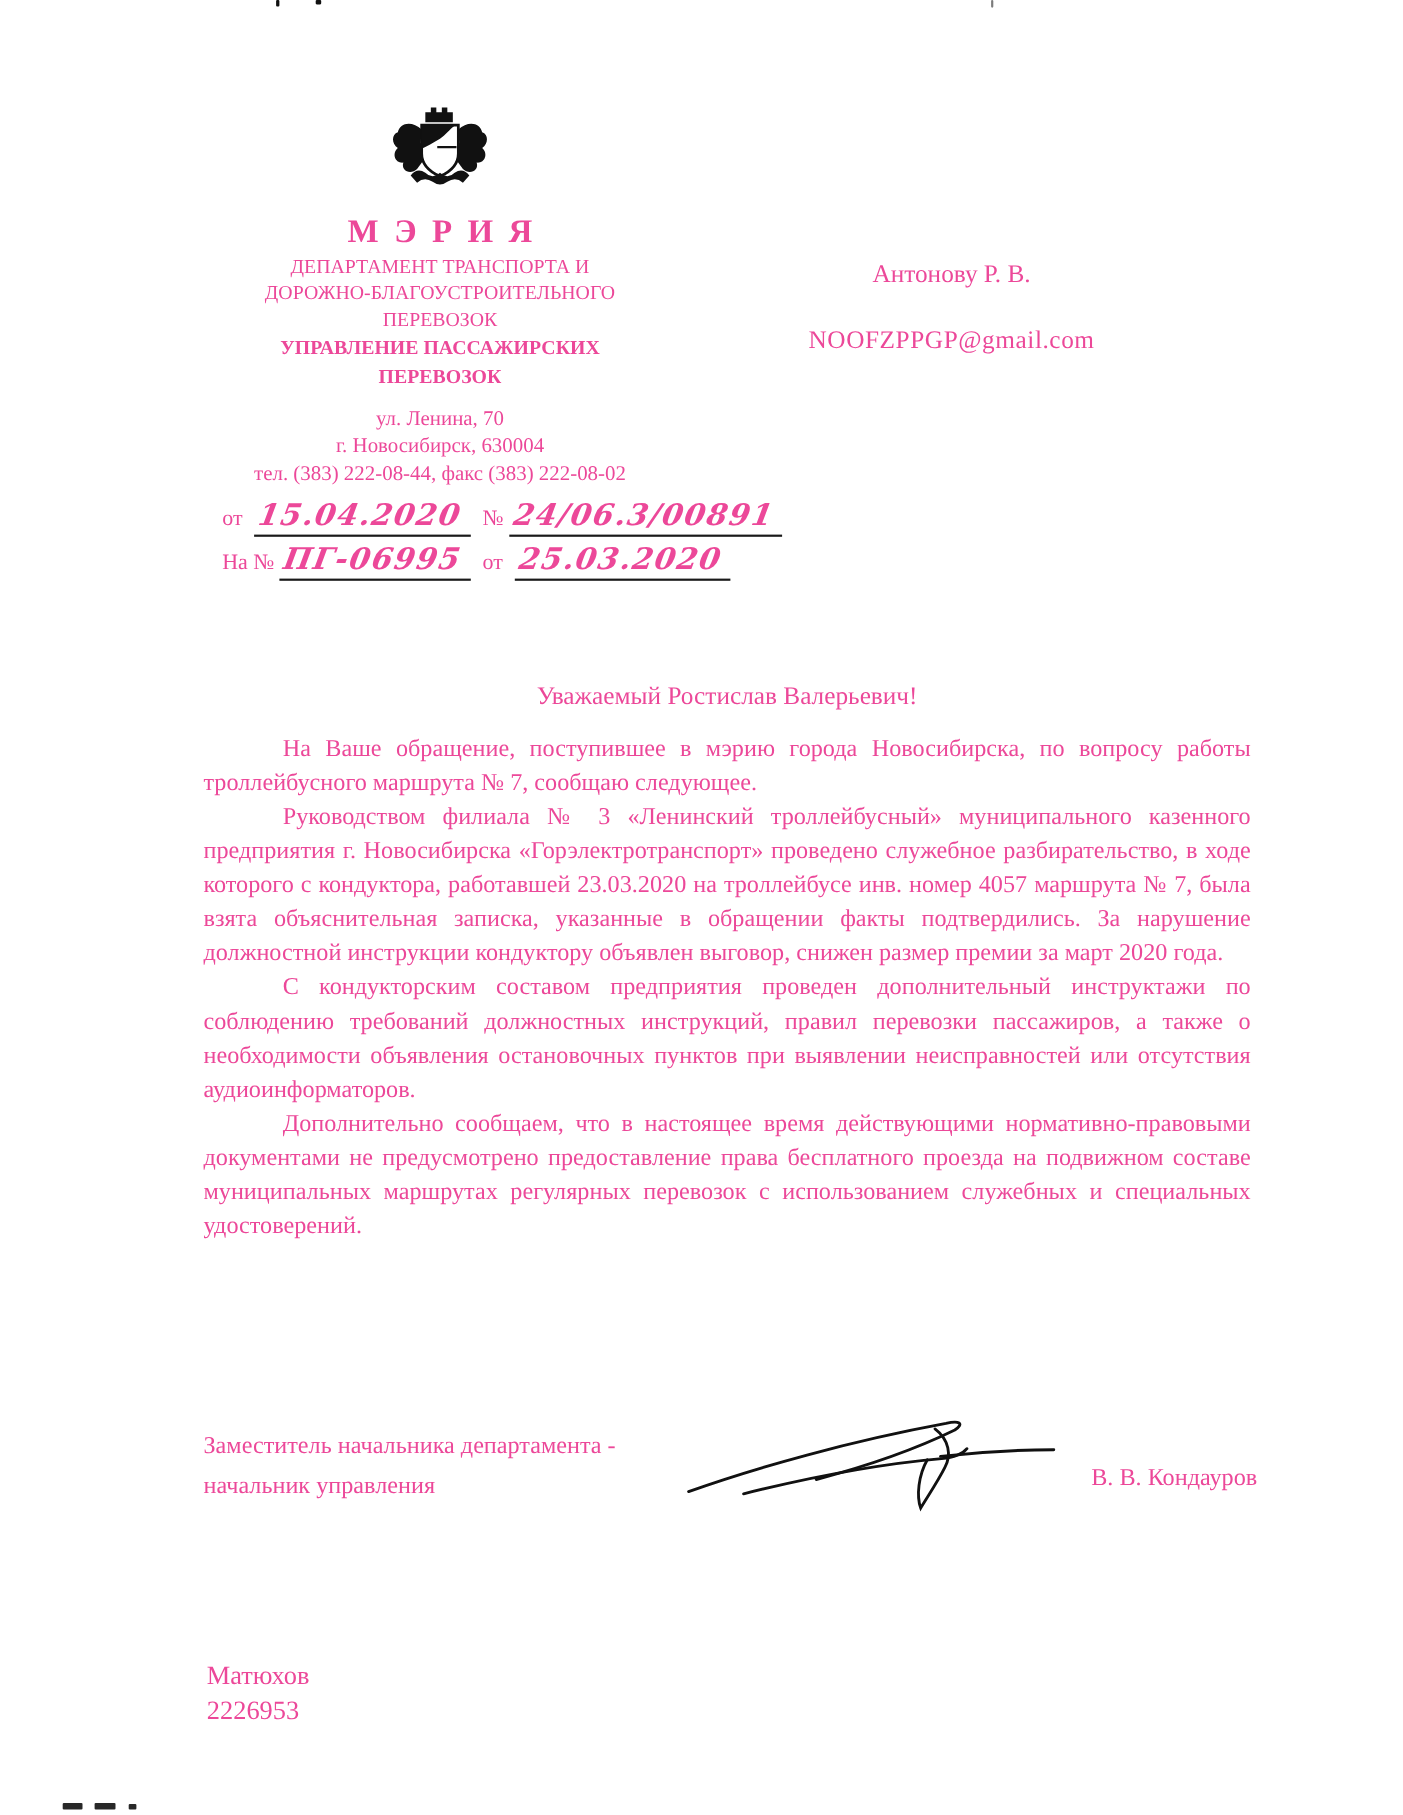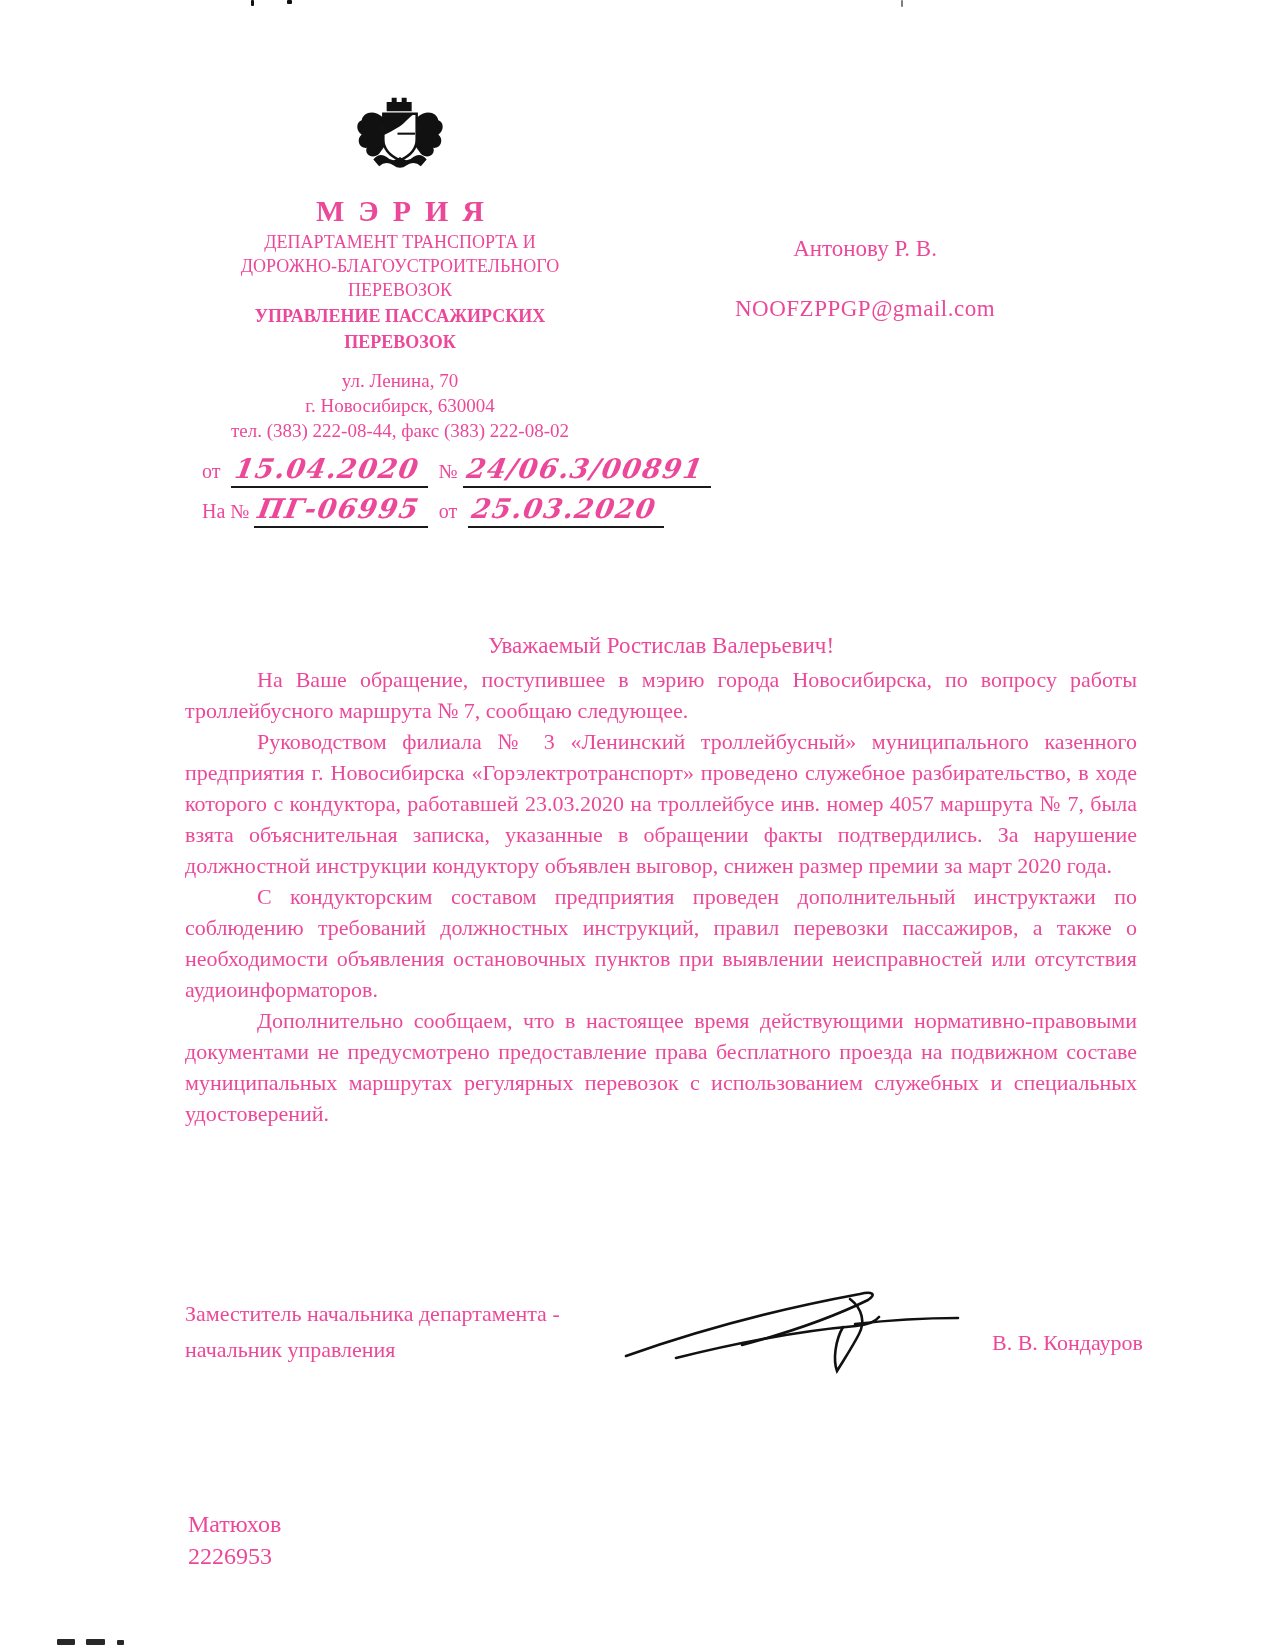--- a/index.html
+++ b/index.html
@@ -43,21 +43,21 @@
     font-size:27px;letter-spacing:1.5px;
     display:inline-block;transform:skewX(-10deg);
     white-space:nowrap;
   }
   
   .recipient{position:absolute;left:735px;top:236px;font-size:23px;text-align:center;}
   .recipient .email{margin-top:34px;letter-spacing:0.5px;}
   
   .salutation{
     position:absolute;left:185px;top:620px;width:952px;
-    text-align:center;font-size:23px;margin-top:13px;
+    text-align:center;font-size:23px;
   }
   .body-text{
     position:absolute;left:185px;top:664px;width:952px;
     font-size:22px;line-height:31px;text-align:justify;
   }
   .body-text p{margin:0;text-indent:72px;}
   
   .sig-title{
     position:absolute;left:185px;top:1296px;width:520px;
     font-size:22px;line-height:36px;

